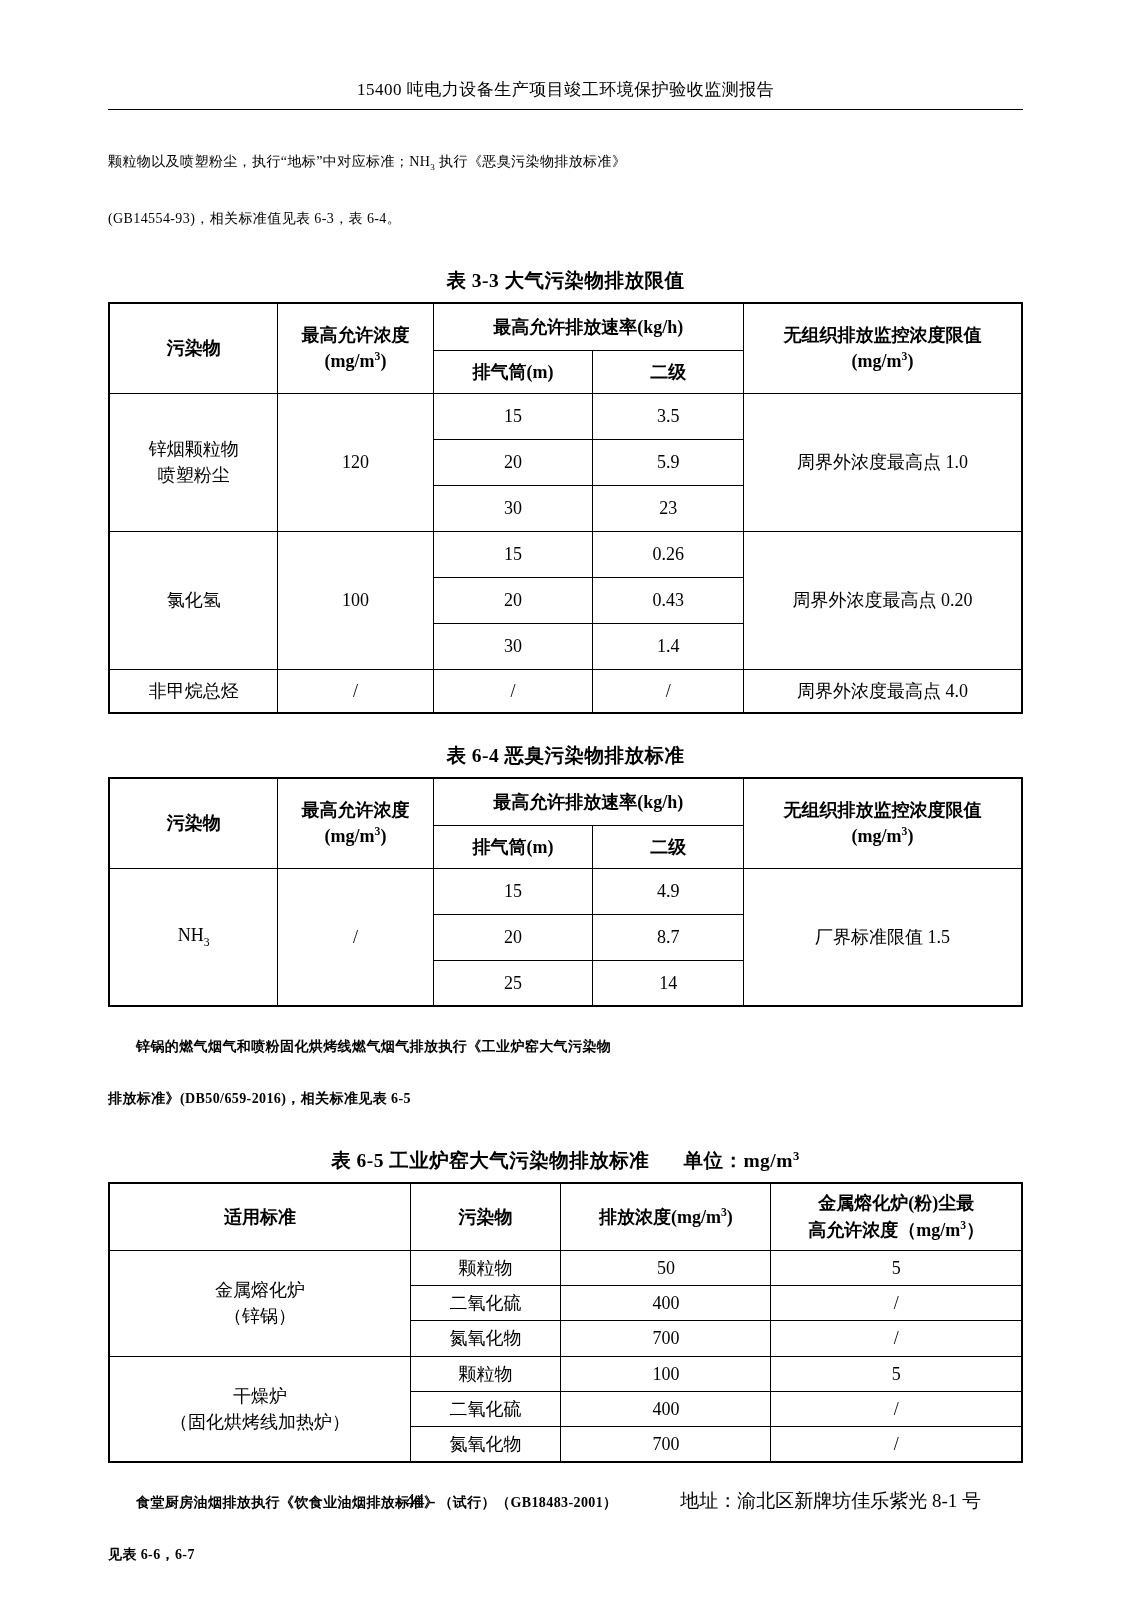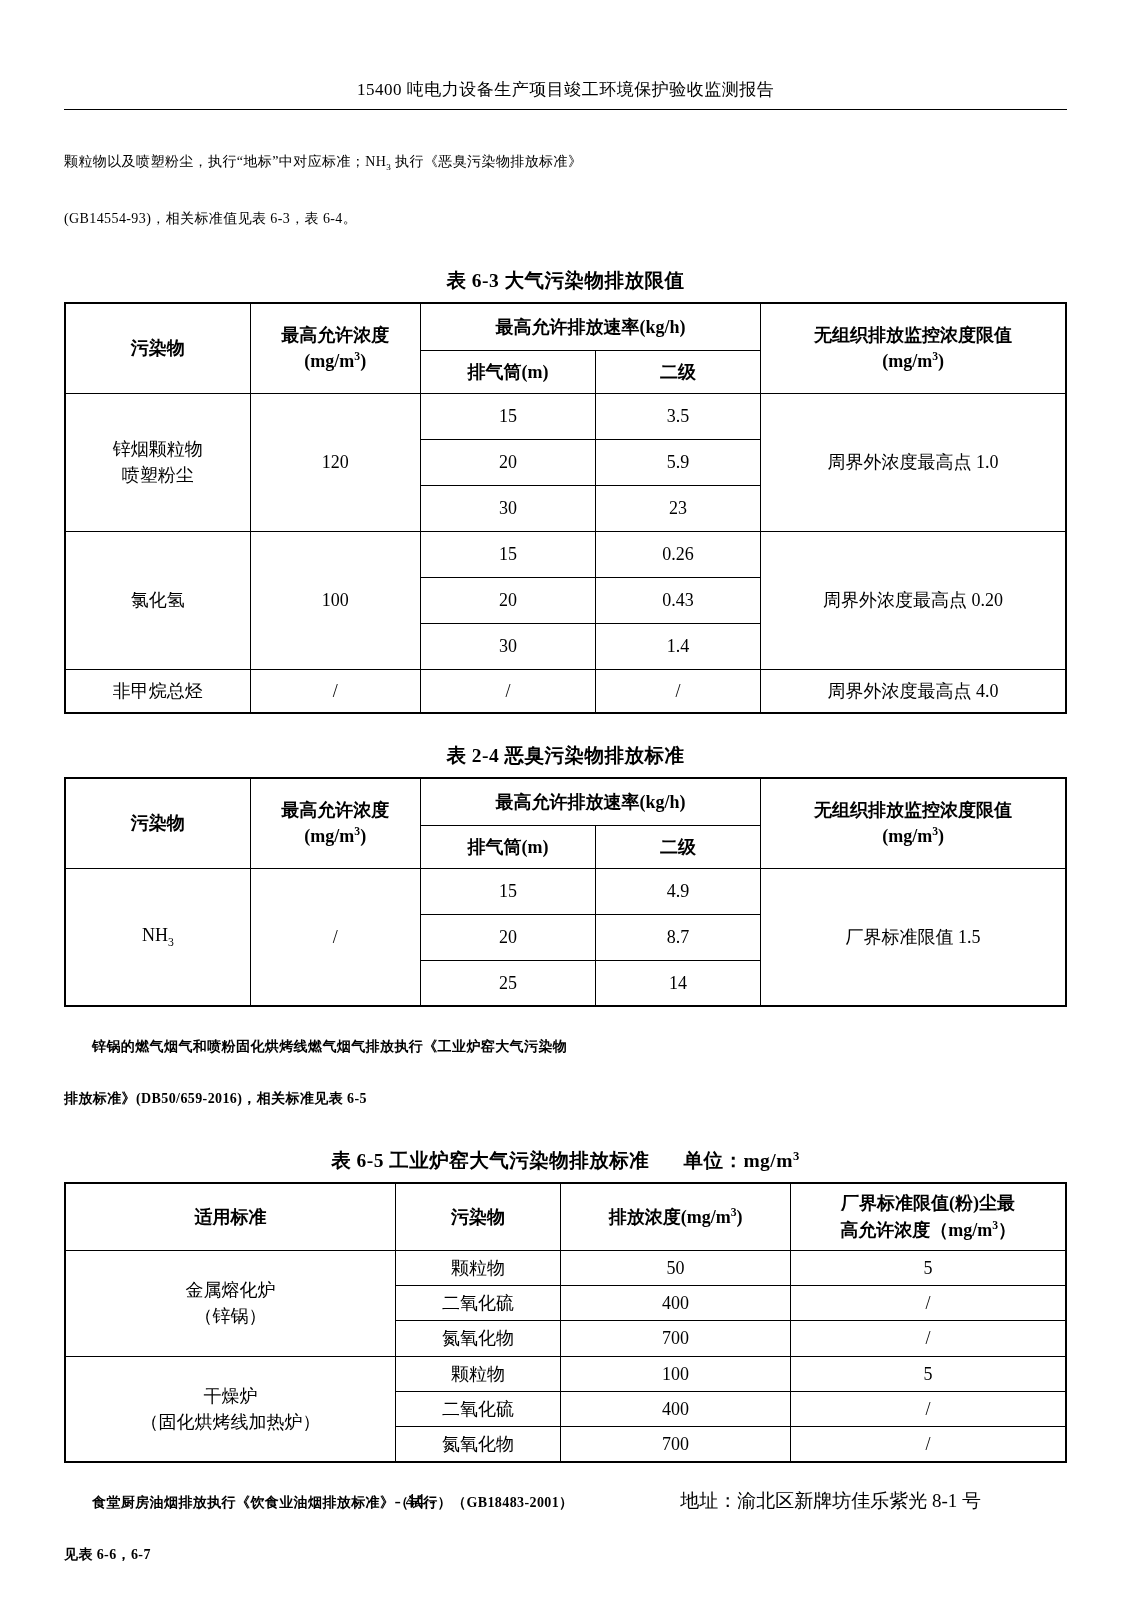--- a/index.html
+++ b/index.html
@@ -12,21 +12,21 @@
     height: 1600px;
     font-family: "Liberation Serif", serif;
     color: #000;
     position: relative;
   }
   .page {
     position: relative;
     width: 1131px;
     height: 1600px;
     box-sizing: border-box;
-    padding: 0 64px;
+    padding: 0 108px;
   }
   .header {
     text-align: center;
     font-size: 17px;
     padding-top: 78px;
     letter-spacing: 0.5px;
   }
   .header-rule {
     border-bottom: 1.6px solid #000;
     margin-top: 8px;
@@ -115,21 +115,21 @@
   <div class="header">
     <span>15400 吨电力设备生产项目竣工环境保护验收监测报告</span>
   </div>
   <div class="header-rule"></div>
 
   <div class="para first">
     <div><span>颗粒物以及喷塑粉尘，执行“地标”中对应标准；NH</span><sub>3</sub><span> 执行《恶臭污染物排放标准》</span></div>
     <div>(GB14554-93)，相关标准值见表 6-3，表 6-4。</div>
   </div>
 
-  <div class="tbl-caption">表 6-3 大气污染物排放限值</div>
+  <div class="tbl-caption">表 3-3 大气污染物排放限值</div>
 
   <table class="outer t63">
     <colgroup>
       <col style="width:18.5%">
       <col style="width:17%">
       <col style="width:17.5%">
       <col style="width:16.5%">
       <col style="width:30.5%">
     </colgroup>
     <tbody>
@@ -188,21 +188,21 @@
       <tr>
         <td>非甲烷总烃</td>
         <td>/</td>
         <td>/</td>
         <td>/</td>
         <td>周界外浓度最高点 4.0</td>
       </tr>
     </tbody>
   </table>
 
-  <div class="tbl-caption" style="margin-top:28px;">表 2-4   恶臭污染物排放标准</div>
+  <div class="tbl-caption" style="margin-top:28px;">表 6-4   恶臭污染物排放标准</div>
 
   <table class="outer t63">
     <colgroup>
       <col style="width:18.5%">
       <col style="width:17%">
       <col style="width:17.5%">
       <col style="width:16.5%">
       <col style="width:30.5%">
     </colgroup>
     <tbody>
@@ -255,21 +255,21 @@
       <col style="width:16.5%">
       <col style="width:23%">
       <col style="width:27.5%">
     </colgroup>
     <tbody>
       <tr class="h-row">
         <th>适用标准</th>
         <th>污染物</th>
         <th><span>排放浓度(mg/m</span><sup>3</sup><span>)</span></th>
         <th class="two-line">
-          <div>厂界标准限值(粉)尘最</div>
+          <div>金属熔化炉(粉)尘最</div>
           <div><span>高允许浓度（mg/m</span><sup>3</sup><span>）</span></div>
         </th>
       </tr>
 
       <tr>
         <td rowspan="3">
           <div>金属熔化炉</div>
           <div>（锌锅）</div>
         </td>
         <td>颗粒物</td>

